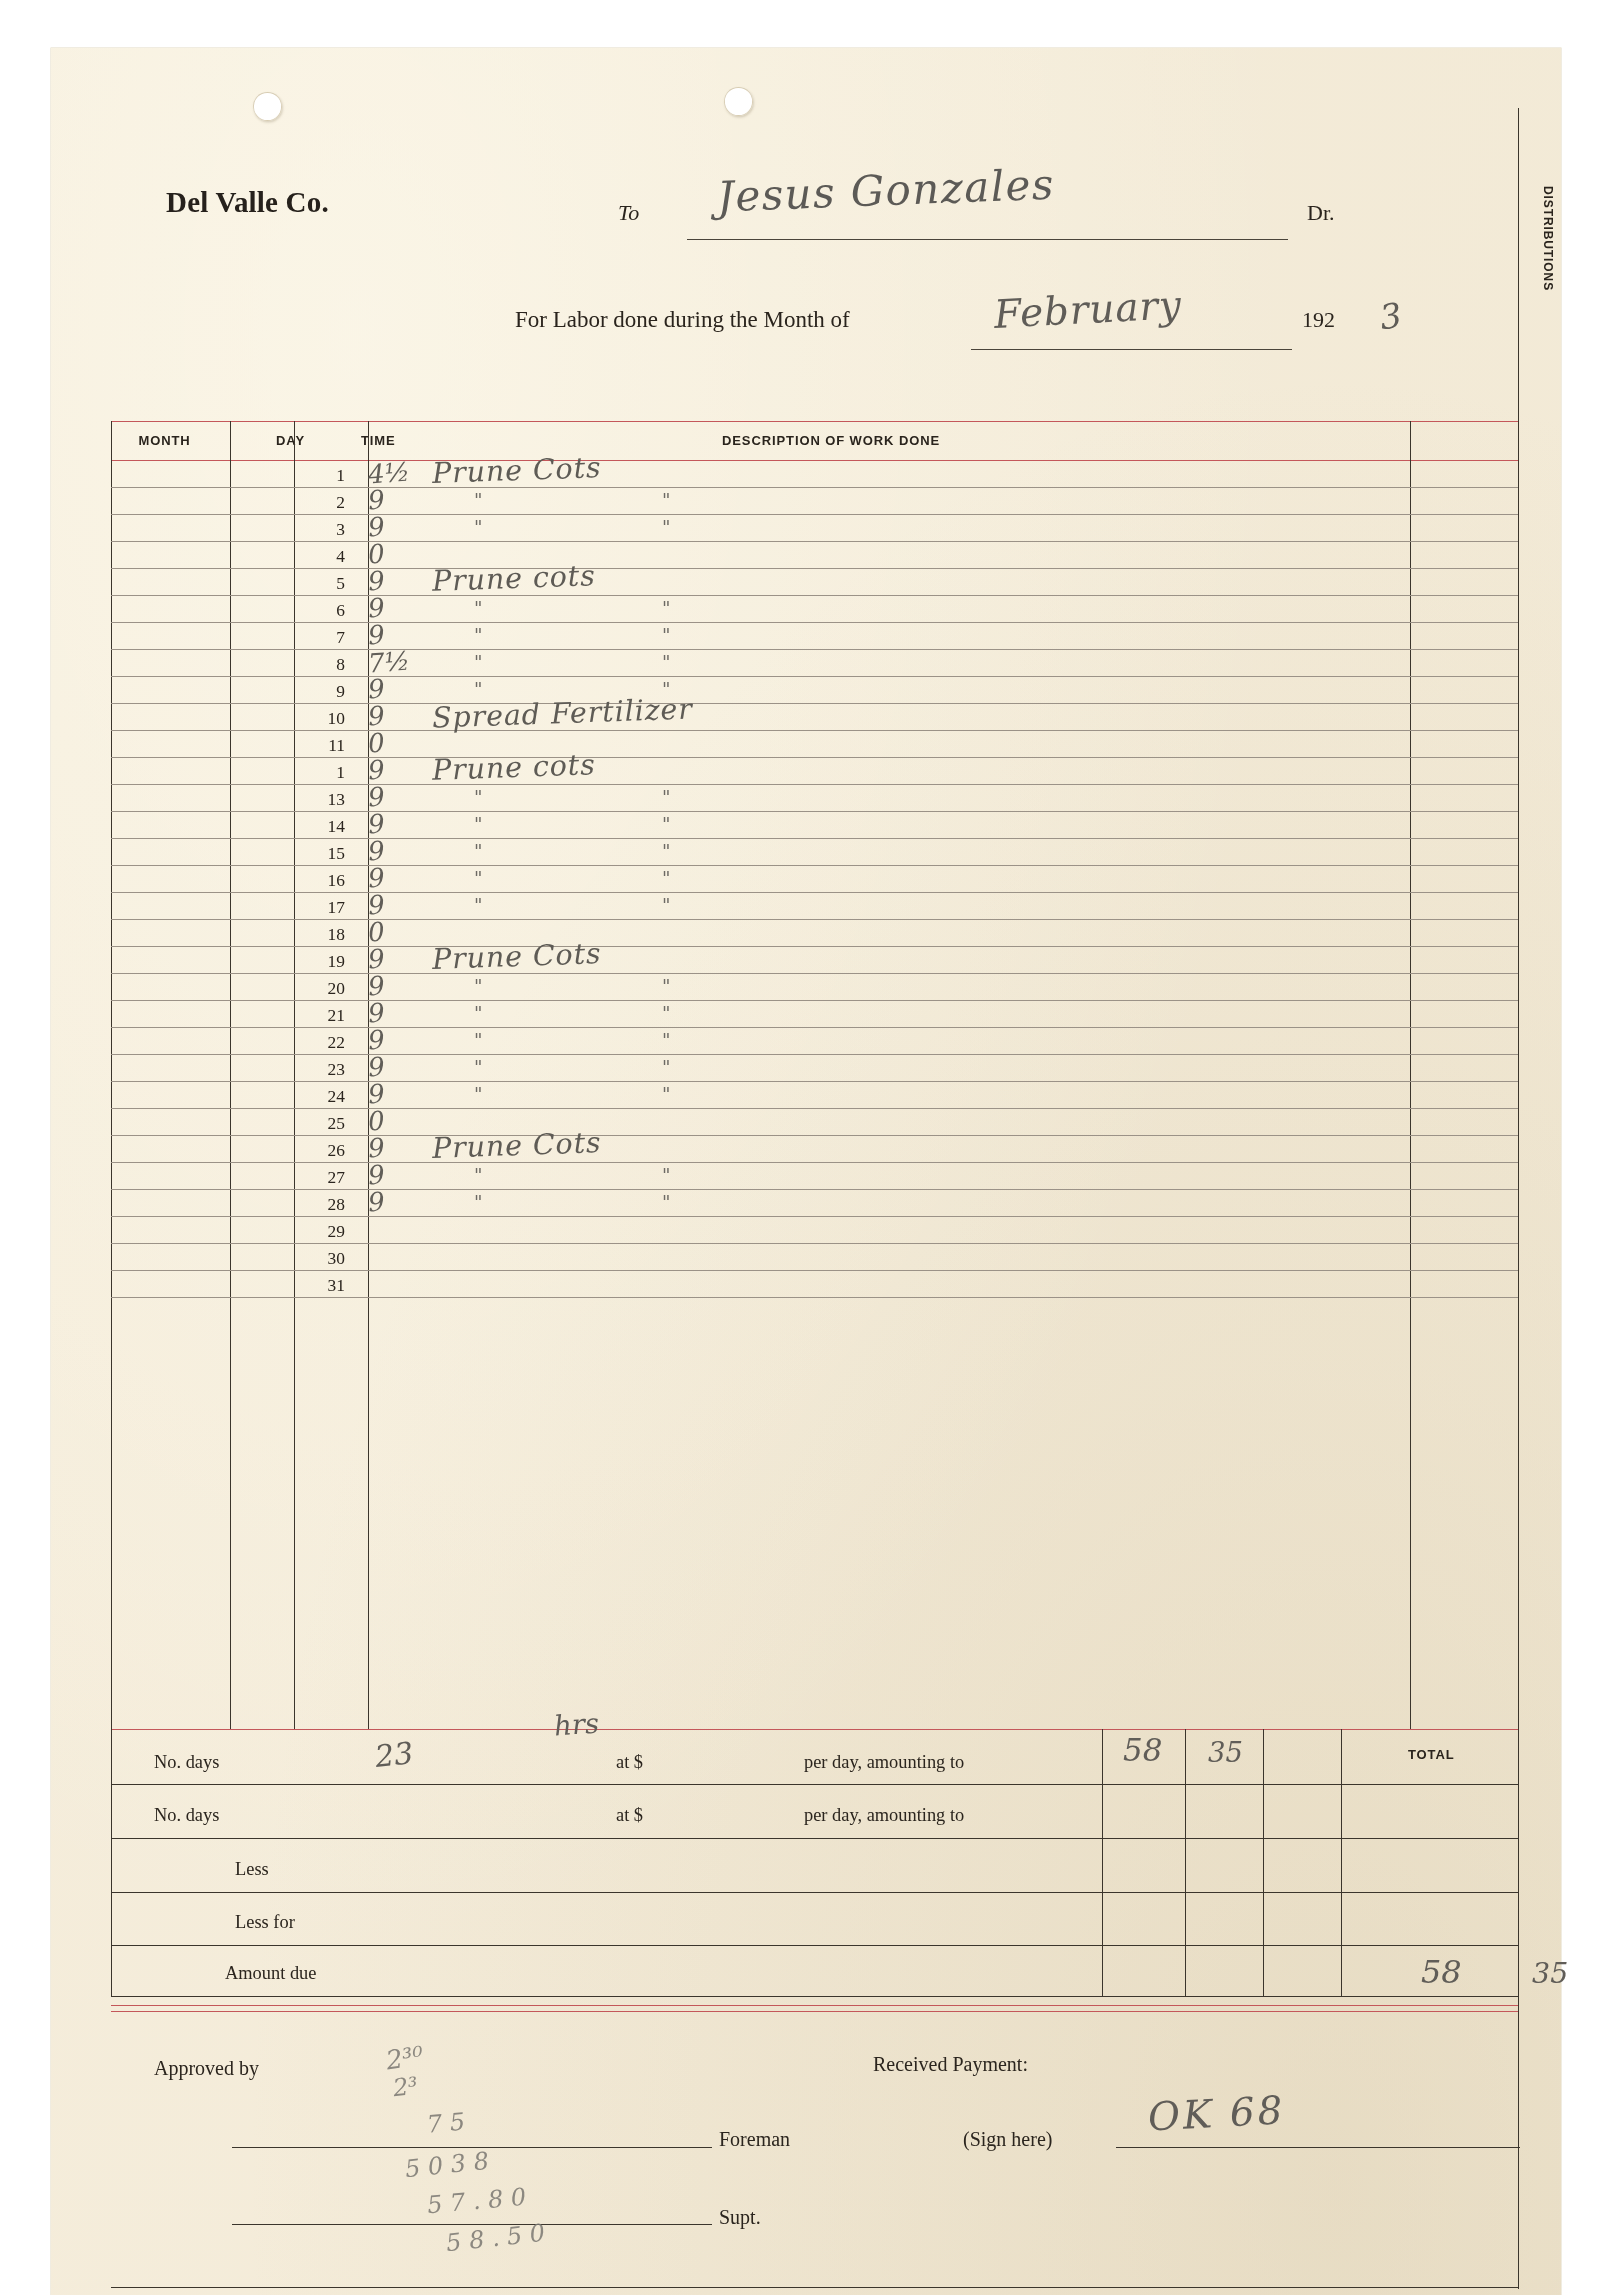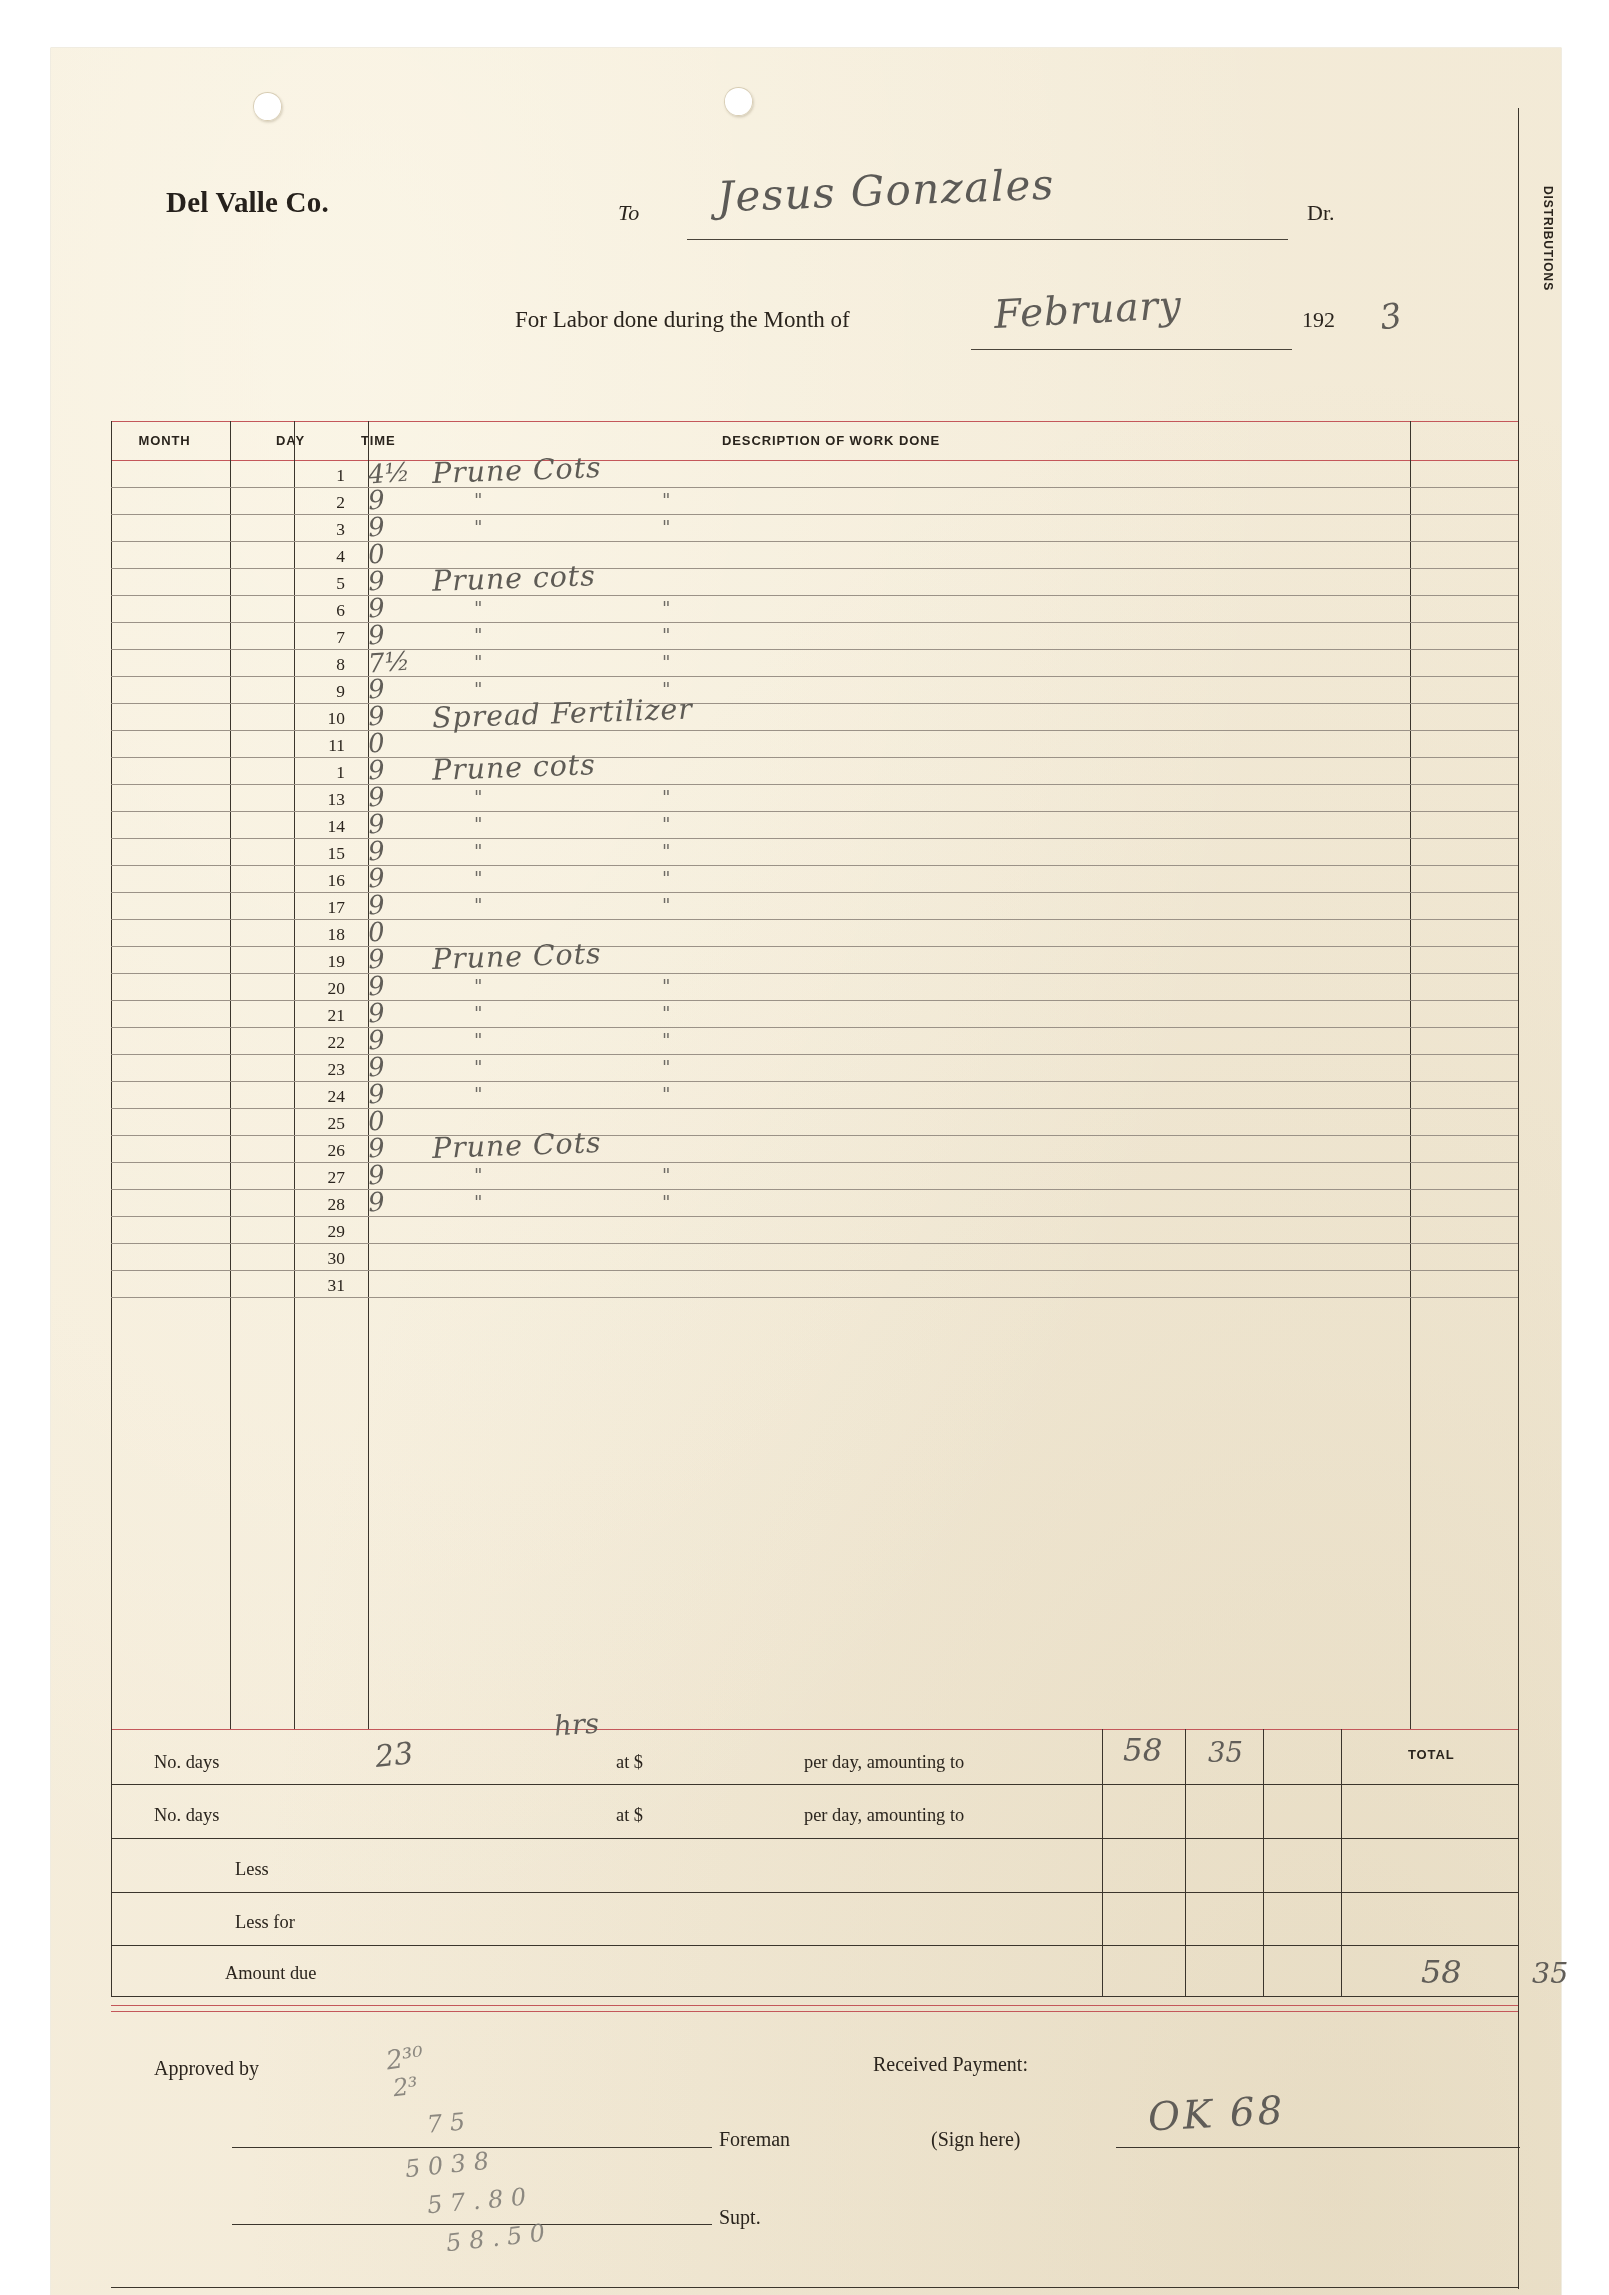--- a/index.html
+++ b/index.html
@@ -557,21 +557,21 @@
 
   <div class="red-rule" style="top:1957px;"></div>
   <div class="red-rule" style="top:1963px;"></div>
 
   <div class="ft-label" style="left:103px; top:2009px;">Approved by</div>
   <div class="ft-label" style="left:822px; top:2005px;">Received Payment:</div>
 
   <div class="ft-line" style="left:181px; top:2099px; width:480px;"></div>
   <div class="ft-label" style="left:668px; top:2080px;">Foreman</div>
 
-  <div class="ft-label" style="left:880px; top:2080px;">(Sign here)</div>
+  <div class="ft-label" style="left:912px; top:2080px;">(Sign here)</div>
   <div class="ft-line" style="left:1065px; top:2099px; width:404px;"></div>
   <div class="hand" style="left:1097px; top:2043px; font-size:39px; letter-spacing:2.8px; transform:rotate(-3deg);">OK 68</div>
 
   <div class="ft-line" style="left:181px; top:2176px; width:480px;"></div>
   <div class="ft-label" style="left:668px; top:2158px;">Supt.</div>
 
   <div class="ft-line" style="left:60px; top:2239px; width:1407px;"></div>
 
   <div id="scribbles">
     <div class="scribble" style="left:335px; top:1995px; font-size:26px; transform:rotate(-8deg);">2³⁰</div>

